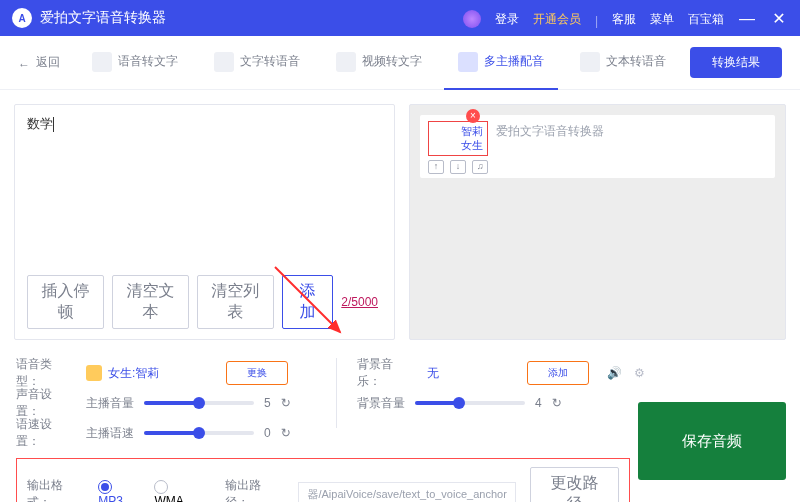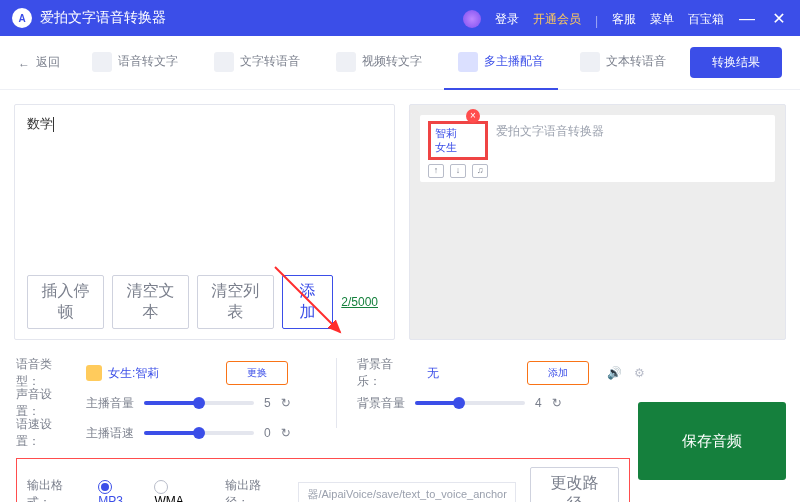--- a/index.html
+++ b/index.html
@@ -26,24 +26,24 @@
 .main { display: flex; padding: 14px; gap: 14px; height: 264px; }
 .panel { border: 1px solid #e4e6ee; border-radius: 2px; background: #fff; display: flex; flex-direction: column; }
 .panel.left { flex: 1; padding: 10px 12px; }
 .panel.right { flex: 1; background: #ededed; padding: 10px; }
 .textarea { flex: 1; color: #333; font-size: 13px; outline: none; border: none; resize: none; }
 .cursor { display: inline-block; width: 1px; height: 15px; background: #333; vertical-align: middle; animation: blink 1s step-end infinite; }
 @keyframes blink { 50% { opacity: 0; } }
 .left-bottom { display: flex; align-items: center; gap: 8px; margin-top: 8px; }
 .btn-outline { border: 1px solid #cfd2de; color: #7a7f8c; background: #fff; padding: 5px 12px; border-radius: 2px; cursor: pointer; font-size: 16px; }
 .btn-outline.primary { border-color: #3b4ee8; color: #3b4ee8; }
-.count { margin-left: auto; color: #15803d; padding-right: 4px; text-decoration: underline; }
+.count { margin-left: auto; color: #be185d; padding-right: 4px; text-decoration: underline; }
 
 .anchor-card { display: inline-flex; align-items: flex-start; background: #fff; border-radius: 2px; padding: 6px 8px 4px; position: relative; gap: 8px; }
-.anchor-badge { border: 3px solid #ef4444; color: #3b4ee8; padding: 2px 4px; font-size: 11px; text-align: left; line-height: 1.3; }
+.anchor-badge { border: 1px solid #ef4444; color: #3b4ee8; padding: 2px 4px; font-size: 11px; text-align: right; line-height: 1.3; }
 .anchor-close { position: absolute; top: -6px; left: 46px; width: 14px; height: 14px; background: #ff4d4d; border-radius: 50%; color: #fff; font-size: 10px; line-height: 14px; text-align: center; cursor: pointer; }
 .anchor-text { color: #9aa0ad; font-size: 12px; padding-top: 2px; }
 .anchor-tools { display: flex; gap: 6px; margin-top: 4px; }
 .tool { width: 16px; height: 14px; border: 1px solid #b8bcc9; border-radius: 2px; font-size: 9px; text-align: center; color: #7a7f8c; cursor: pointer; }
 
 .settings { padding: 4px 16px 12px; }
 .row { display: flex; align-items: center; height: 30px; gap: 12px; }
 .label { color: #7a7f8c; width: 58px; }
 .voice { display: flex; gap: 6px; color: #3b4ee8; width: 128px; }
 .voice .av { width: 16px; height: 16px; background: #ffcb5c; border-radius: 3px; }

